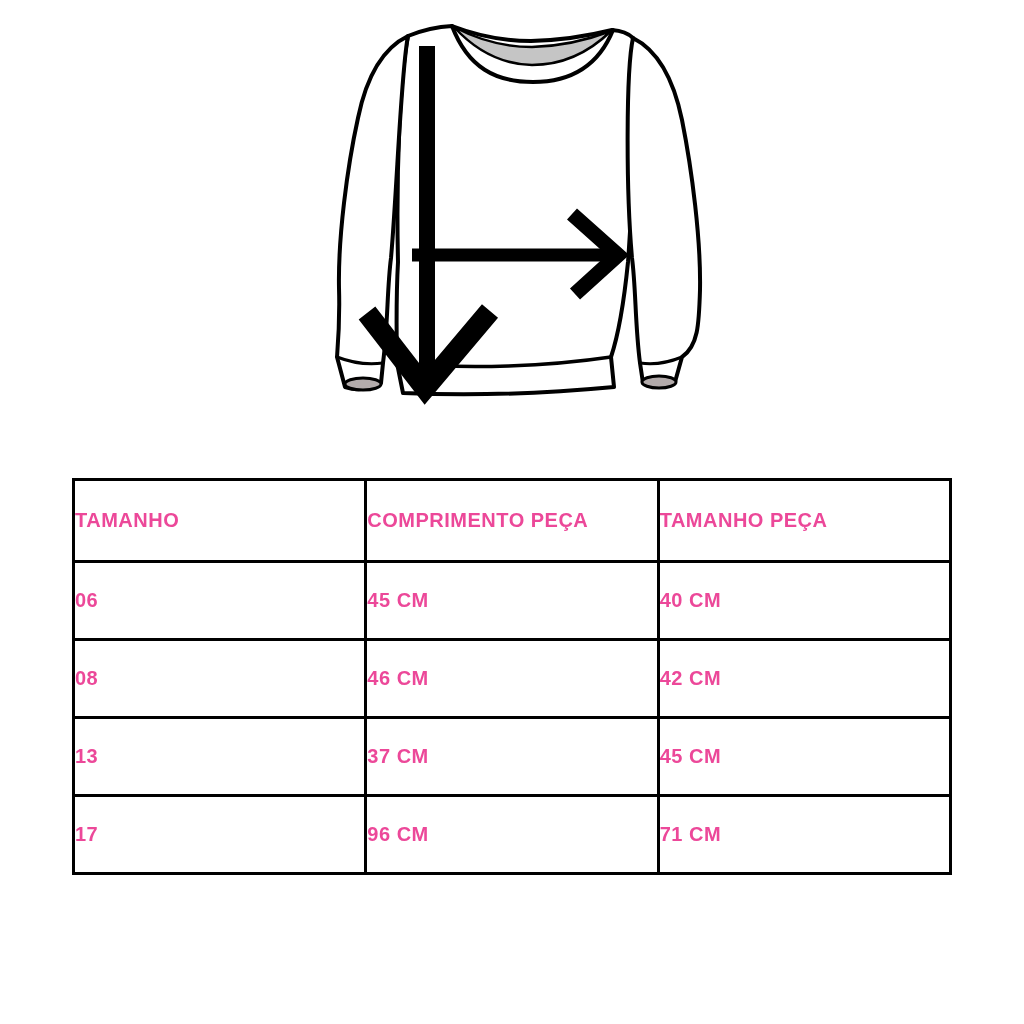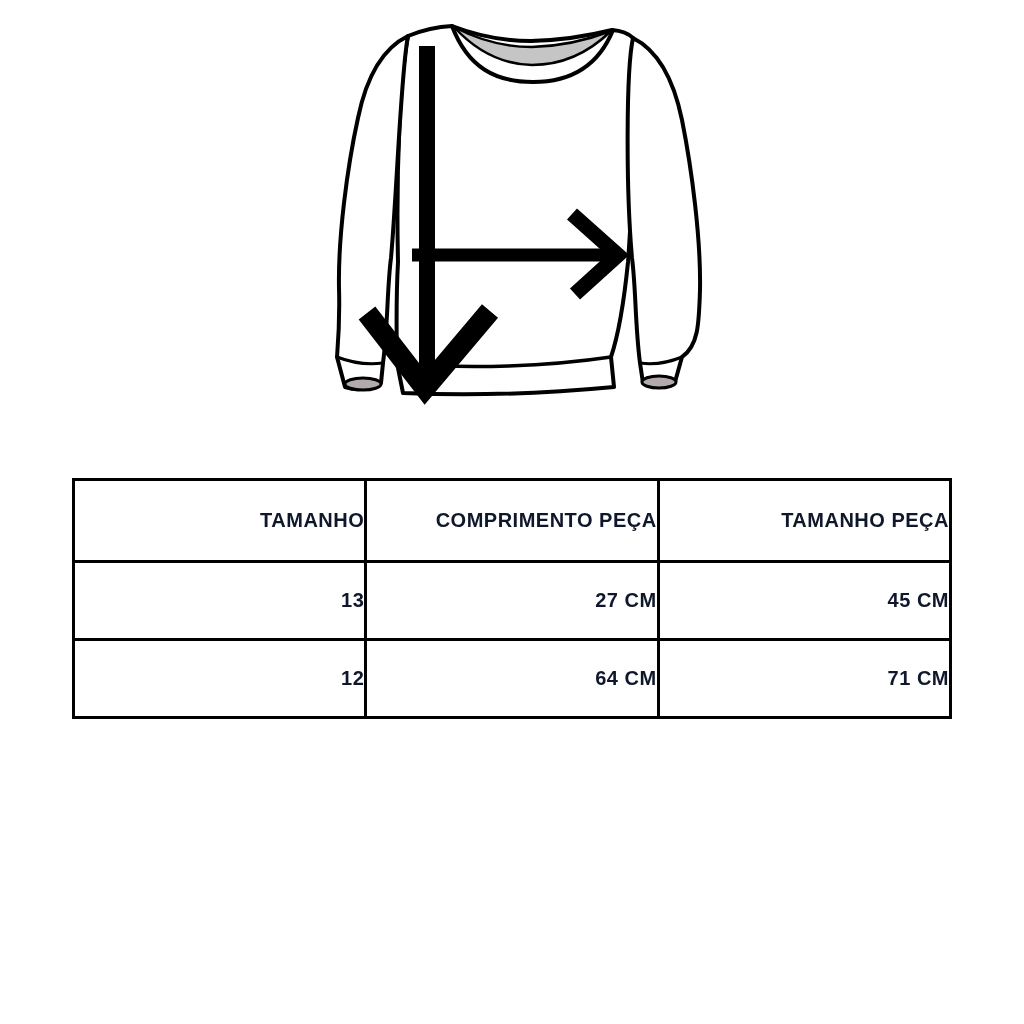--- a/index.html
+++ b/index.html
@@ -26,26 +26,26 @@
     position: absolute;
     left: 72px;
     top: 478px;
     width: 880px;
     border-collapse: collapse;
     table-layout: fixed;
   }
   .size-table th,
   .size-table td {
     border: 3px solid #000000;
-    text-align: right;
+    text-align: left;
     vertical-align: middle;
     font-weight: bold;
     font-size: 20px;
     letter-spacing: 0.5px;
-    color: #0f172a;
+    color: #ec4899;
     background: #ffffff;
     padding: 0;
   }
   .size-table th { height: 79px; }
   .size-table td { height: 75px; }
 </style>
 </head>
 <body>
 
 <div class="page">
@@ -112,25 +112,35 @@
   <table class="size-table">
     <thead>
       <tr>
         <th>TAMANHO</th>
         <th>COMPRIMENTO PEÇA</th>
         <th>TAMANHO PEÇA</th>
       </tr>
     </thead>
     <tbody>
       <tr>
+        <td>06</td>
+        <td>45 CM</td>
+        <td>40 CM</td>
+      </tr>
+      <tr>
+        <td>08</td>
+        <td>46 CM</td>
+        <td>42 CM</td>
+      </tr>
+      <tr>
         <td>13</td>
-        <td>27 CM</td>
+        <td>37 CM</td>
         <td>45 CM</td>
       </tr>
       <tr>
-        <td>12</td>
-        <td>64 CM</td>
+        <td>17</td>
+        <td>96 CM</td>
         <td>71 CM</td>
       </tr>
     </tbody>
   </table>
 
 </div>
 
 </body></html>

